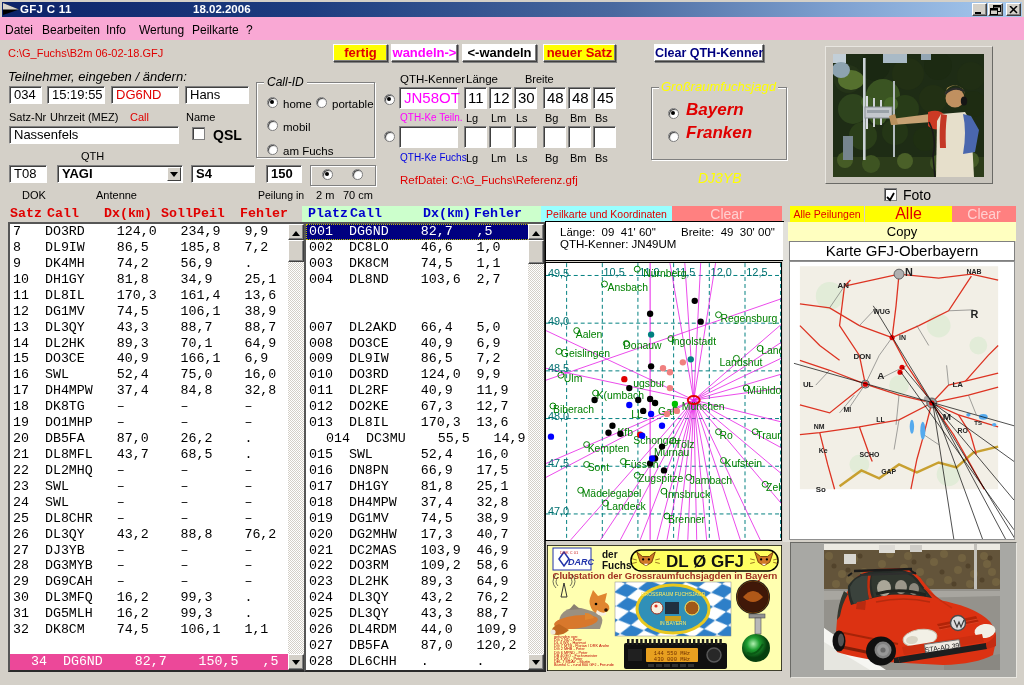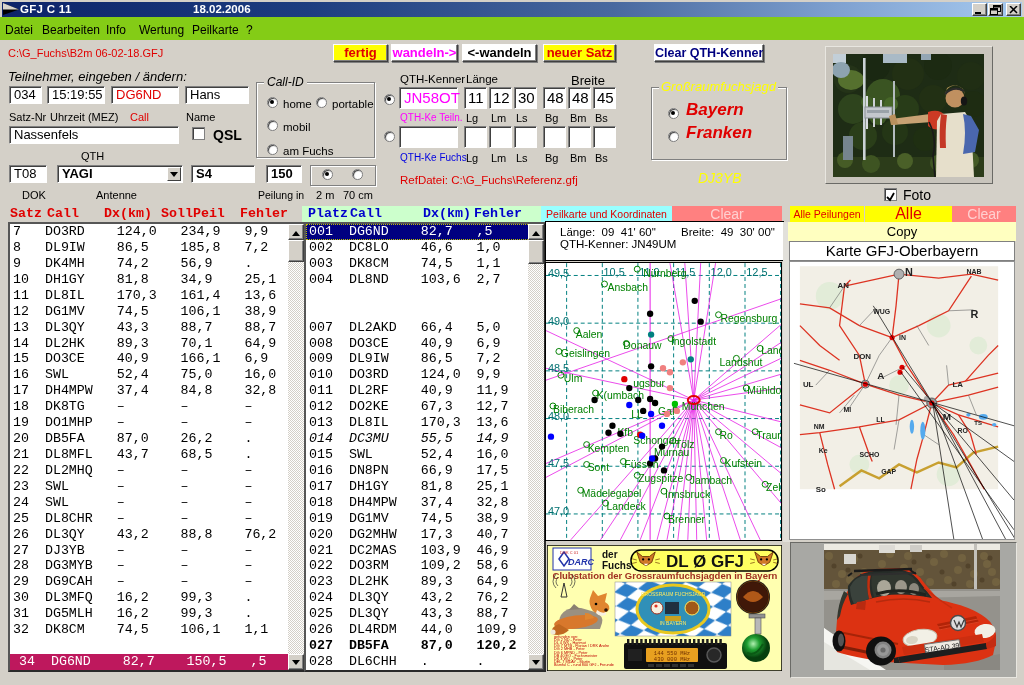--- a/index.html
+++ b/index.html
@@ -31,21 +31,21 @@
       <rect x="3.5" y="0.5" width="7" height="2" fill="#000"></rect>
       <rect x="0.5" y="3.5" width="7" height="6" fill="#d4d0c8" stroke="#000"></rect>
       <rect x="0.5" y="3.5" width="7" height="2" fill="#000"></rect>
     </svg>
   </div>
 <div class="ab" style="left:1006px;top:3px;width:15px;height:13px;background:#d4d0c8;border:1px solid;border-color:#fff #404040 #404040 #fff;box-shadow:inset -1px -1px 0 #808080;">
     <svg class="ab" style="left:2px;top:2px" width="9" height="8">
       <path d="M1 0 L8 7 M8 0 L1 7" stroke="#000" stroke-width="1.5"></path>
     </svg>
   </div>
-<div class="ab" style="left:0;top:17px;width:1024px;height:23px;background:#84cc16;">
+<div class="ab" style="left:0;top:17px;width:1024px;height:23px;background:#f9a8d4;">
 <span class="ab" style="left:5px;top:6px;font-size:12px;">Datei</span>
 <span class="ab" style="left:42px;top:6px;font-size:12px;">Bearbeiten</span>
 <span class="ab" style="left:106px;top:6px;font-size:12px;">Info</span>
 <span class="ab" style="left:139px;top:6px;font-size:12px;">Wertung</span>
 <span class="ab" style="left:192px;top:6px;font-size:12px;">Peilkarte</span>
 <span class="ab" style="left:246px;top:6px;font-size:12px;">?</span>
 </div>
 <span class="ab" style="left:8px;top:47px;font-size:11px;color:#e00000;">C:\G_Fuchs\B2m 06-02-18.GFJ</span>
 <div class="btn3" style="left:333px;top:44px;width:55px;height:18px;background:#ffff00;color:#e00000;font-size:13px;line-height:16px;">fertig</div>
 <div class="btn3" style="left:391px;top:44px;width:67px;height:18px;background:#fff;color:#ff00ff;font-size:13px;line-height:16px;">wandeln-&gt;</div>
@@ -86,21 +86,21 @@
 <div class="radio sel" style="left:322px;top:169px;"></div>
 <div class="radio" style="left:352px;top:169px;"></div>
 <span class="lbl" style="left:316px;top:189px;">2 m</span>
 <span class="lbl" style="left:343px;top:189px;">70 cm</span>
 <span class="lbl" style="left:22px;top:189px;">DOK</span>
 <span class="lbl" style="left:96px;top:189px;">Antenne</span>
 <span class="lbl" style="left:196px;top:189px;font-size:10.5px;margin-top:40px;">Rx-Pegel (S)</span>
 <span class="lbl" style="left:258px;top:189px;font-size:10.5px;">Peilung in</span>
 <span class="ab" style="left:400px;top:73px;font-size:11.5px;">QTH-Kenner</span>
 <span class="ab" style="left:466px;top:73px;font-size:11.5px;">Länge</span>
-<span class="ab" style="left:571px;top:73px;font-size:13px;">Breite</span>
+<span class="ab" style="left:525px;top:73px;font-size:11px;">Breite</span>
 <div class="radio sel" style="left:384px;top:94px;"></div>
 <div class="field" style="left:399px;top:87px;width:59px;height:22px;line-height:19px;color:#ff00ff;font-size:15px;line-height:20px;">JN58OT</div>
 <div class="field" style="left:464px;top:87px;width:23px;height:22px;line-height:19px;font-size:15px;padding-left:3px;line-height:20px;">11</div>
 <div class="field" style="left:489px;top:87px;width:23px;height:22px;line-height:19px;font-size:15px;padding-left:3px;line-height:20px;">12</div>
 <div class="field" style="left:514px;top:87px;width:23px;height:22px;line-height:19px;font-size:15px;padding-left:3px;line-height:20px;">30</div>
 <div class="field" style="left:543px;top:87px;width:23px;height:22px;line-height:19px;font-size:15px;padding-left:3px;line-height:20px;">48</div>
 <div class="field" style="left:568px;top:87px;width:23px;height:22px;line-height:19px;font-size:15px;padding-left:3px;line-height:20px;">48</div>
 <div class="field" style="left:593px;top:87px;width:23px;height:22px;line-height:19px;font-size:15px;padding-left:3px;line-height:20px;">45</div>
 <span class="lbl" style="left:400px;top:112px;color:#ff00ff;font-size:10px;">QTH-Ke Teiln.</span>
 <span class="lbl" style="left:466px;top:112px;">Lg</span>
@@ -222,21 +222,21 @@
 <div class="ab" style="left:0;top:271px;width:280px;height:16px;padding-left:3px;white-space:pre;">24  SWL      –       –       –</div>
 <div class="ab" style="left:0;top:287px;width:280px;height:16px;padding-left:3px;white-space:pre;">25  DL8CHR   –       –       –</div>
 <div class="ab" style="left:0;top:303px;width:280px;height:16px;padding-left:3px;white-space:pre;">26  DL3QY    43,2    88,8    76,2</div>
 <div class="ab" style="left:0;top:319px;width:280px;height:16px;padding-left:3px;white-space:pre;">27  DJ3YB    –       –       –</div>
 <div class="ab" style="left:0;top:334px;width:280px;height:16px;padding-left:3px;white-space:pre;">28  DG3MYB   –       –       –</div>
 <div class="ab" style="left:0;top:350px;width:280px;height:16px;padding-left:3px;white-space:pre;">29  DG9CAH   –       –       –</div>
 <div class="ab" style="left:0;top:366px;width:280px;height:16px;padding-left:3px;white-space:pre;">30  DL3MFQ   16,2    99,3    .</div>
 <div class="ab" style="left:0;top:382px;width:280px;height:16px;padding-left:3px;white-space:pre;">31  DG5MLH   16,2    99,3    .</div>
 <div class="ab" style="left:0;top:398px;width:280px;height:16px;padding-left:3px;white-space:pre;">32  DK8CM    74,5    106,1   1,1</div>
 <div class="ab" style="left:0;top:414px;width:280px;height:16px;padding-left:3px;white-space:pre;margin-top:18px;">33  DL4RDM   44,0    177,6   109,9</div>
-<div class="ab" style="left:0;top:430px;width:280px;height:16px;padding-left:9px;white-space:pre;background:#be185d;color:#fff;">34  DG6ND    82,7    150,5   ,5</div>
+<div class="ab" style="left:0;top:430px;width:280px;height:16px;padding-left:21px;white-space:pre;background:#ec4899;color:#fff;">34  DG6ND    82,7    150,5   ,5</div>
 </div>
 <div class="ab" style="right:0;top:0;width:16px;height:446px;background-image:repeating-conic-gradient(#fff 0 25%,#d4d0c8 0 50%);background-size:2px 2px;">
       <div class="ab" style="left:0;top:0;width:16px;height:16px;background:#d4d0c8;border:1px solid;border-color:#fff #404040 #404040 #fff;box-shadow:inset -1px -1px 0 #808080;">
         <div style="width:0;height:0;border:4px solid transparent;border-bottom:5px solid #000;margin:2px auto 0;"></div>
       </div>
       <div class="ab" style="left:0;top:16px;width:16px;height:22px;background:#d4d0c8;border:1px solid;border-color:#fff #404040 #404040 #fff;box-shadow:inset -1px -1px 0 #808080;"></div>
       <div class="ab" style="left:0;bottom:0;width:16px;height:16px;background:#d4d0c8;border:1px solid;border-color:#fff #404040 #404040 #fff;box-shadow:inset -1px -1px 0 #808080;">
         <div style="width:0;height:0;border:4px solid transparent;border-top:5px solid #000;margin:5px auto 0;"></div>
       </div>
     </div>
@@ -252,34 +252,34 @@
 <div class="ab" style="left:0;top:16px;width:224px;height:16px;padding-left:3px;white-space:pre;">002  DC8LO    46,6   1,0</div>
 <div class="ab" style="left:0;top:32px;width:224px;height:16px;padding-left:3px;white-space:pre;">003  DK8CM    74,5   1,1</div>
 <div class="ab" style="left:0;top:48px;width:224px;height:16px;padding-left:3px;white-space:pre;">004  DL8ND    103,6  2,7</div>
 <div class="ab" style="left:0;top:96px;width:224px;height:16px;padding-left:3px;white-space:pre;">007  DL2AKD   66,4   5,0</div>
 <div class="ab" style="left:0;top:112px;width:224px;height:16px;padding-left:3px;white-space:pre;">008  DO3CE    40,9   6,9</div>
 <div class="ab" style="left:0;top:127px;width:224px;height:16px;padding-left:3px;white-space:pre;">009  DL9IW    86,5   7,2</div>
 <div class="ab" style="left:0;top:143px;width:224px;height:16px;padding-left:3px;white-space:pre;">010  DO3RD    124,0  9,9</div>
 <div class="ab" style="left:0;top:159px;width:224px;height:16px;padding-left:3px;white-space:pre;">011  DL2RF    40,9   11,9</div>
 <div class="ab" style="left:0;top:175px;width:224px;height:16px;padding-left:3px;white-space:pre;">012  DO2KE    67,3   12,7</div>
 <div class="ab" style="left:0;top:191px;width:224px;height:16px;padding-left:3px;white-space:pre;">013  DL8IL    170,3  13,6</div>
-<div class="ab" style="left:0;top:207px;width:224px;height:16px;padding-left:3px;white-space:pre;font-style:italic;">014  DC3MU    55,5   14,9</div>
+<div class="ab" style="left:0;top:207px;width:224px;height:16px;padding-left:20px;white-space:pre;">014  DC3MU    55,5   14,9</div>
 <div class="ab" style="left:0;top:223px;width:224px;height:16px;padding-left:3px;white-space:pre;">015  SWL      52,4   16,0</div>
 <div class="ab" style="left:0;top:239px;width:224px;height:16px;padding-left:3px;white-space:pre;">016  DN8PN    66,9   17,5</div>
 <div class="ab" style="left:0;top:255px;width:224px;height:16px;padding-left:3px;white-space:pre;">017  DH1GY    81,8   25,1</div>
 <div class="ab" style="left:0;top:271px;width:224px;height:16px;padding-left:3px;white-space:pre;">018  DH4MPW   37,4   32,8</div>
 <div class="ab" style="left:0;top:287px;width:224px;height:16px;padding-left:3px;white-space:pre;">019  DG1MV    74,5   38,9</div>
 <div class="ab" style="left:0;top:303px;width:224px;height:16px;padding-left:3px;white-space:pre;">020  DG2MHW   17,3   40,7</div>
 <div class="ab" style="left:0;top:319px;width:224px;height:16px;padding-left:3px;white-space:pre;">021  DC2MAS   103,9  46,9</div>
 <div class="ab" style="left:0;top:334px;width:224px;height:16px;padding-left:3px;white-space:pre;">022  DO3RM    109,2  58,6</div>
 <div class="ab" style="left:0;top:350px;width:224px;height:16px;padding-left:3px;white-space:pre;">023  DL2HK    89,3   64,9</div>
 <div class="ab" style="left:0;top:366px;width:224px;height:16px;padding-left:3px;white-space:pre;">024  DL3QY    43,2   76,2</div>
 <div class="ab" style="left:0;top:382px;width:224px;height:16px;padding-left:3px;white-space:pre;">025  DL3QY    43,3   88,7</div>
 <div class="ab" style="left:0;top:398px;width:224px;height:16px;padding-left:3px;white-space:pre;">026  DL4RDM   44,0   109,9</div>
-<div class="ab" style="left:0;top:414px;width:224px;height:16px;padding-left:3px;white-space:pre;font-weight:bold;">027  DB5FA    87,0   120,2</div>
+<div class="ab" style="left:0;top:414px;width:224px;height:16px;padding-left:3px;white-space:pre;">027  DB5FA    87,0   120,2</div>
 <div class="ab" style="left:0;top:430px;width:224px;height:16px;padding-left:3px;white-space:pre;">028  DL6CHH   .      .</div>
 </div>
 <div class="ab" style="right:0;top:0;width:16px;height:446px;background-image:repeating-conic-gradient(#fff 0 25%,#d4d0c8 0 50%);background-size:2px 2px;">
       <div class="ab" style="left:0;top:0;width:16px;height:16px;background:#d4d0c8;border:1px solid;border-color:#fff #404040 #404040 #fff;box-shadow:inset -1px -1px 0 #808080;">
         <div style="width:0;height:0;border:4px solid transparent;border-bottom:5px solid #000;margin:2px auto 0;"></div>
       </div>
       <div class="ab" style="left:0;top:16px;width:16px;height:24px;background:#d4d0c8;border:1px solid;border-color:#fff #404040 #404040 #fff;box-shadow:inset -1px -1px 0 #808080;"></div>
       <div class="ab" style="left:0;bottom:0;width:16px;height:16px;background:#d4d0c8;border:1px solid;border-color:#fff #404040 #404040 #fff;box-shadow:inset -1px -1px 0 #808080;">
         <div style="width:0;height:0;border:4px solid transparent;border-top:5px solid #000;margin:5px auto 0;"></div>
       </div>

